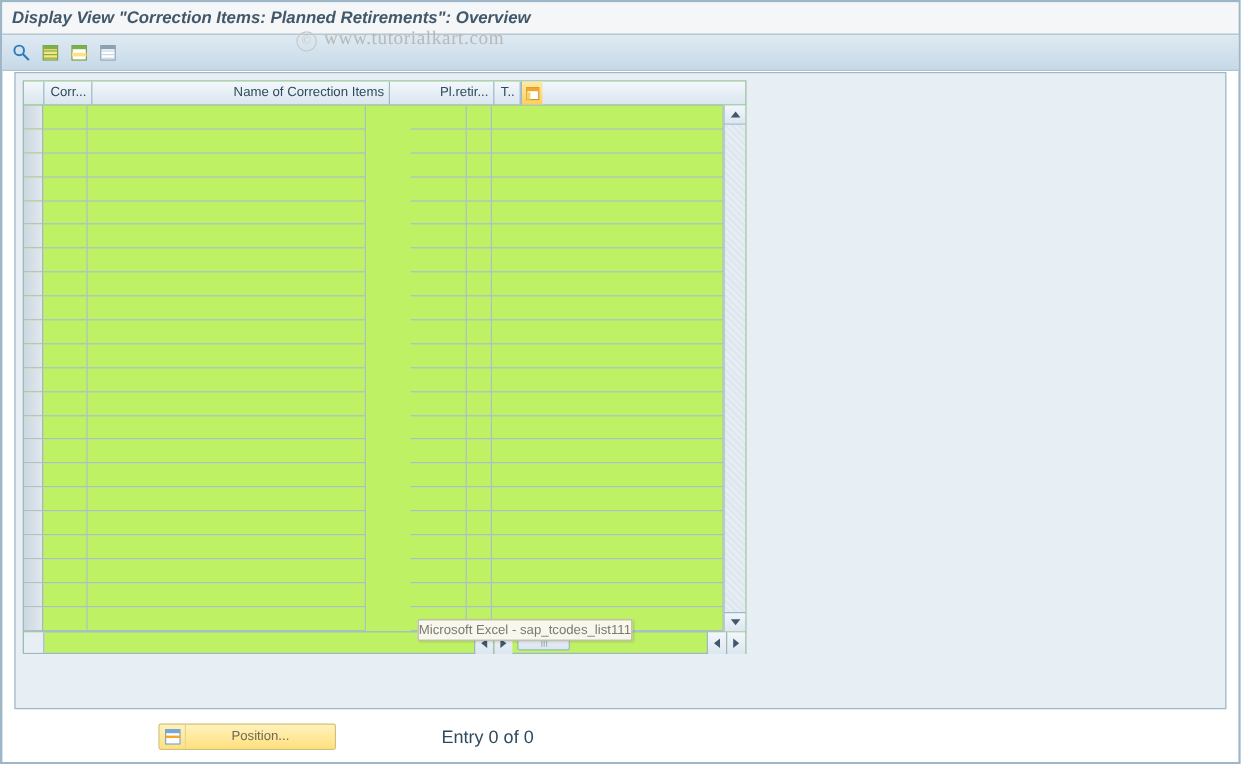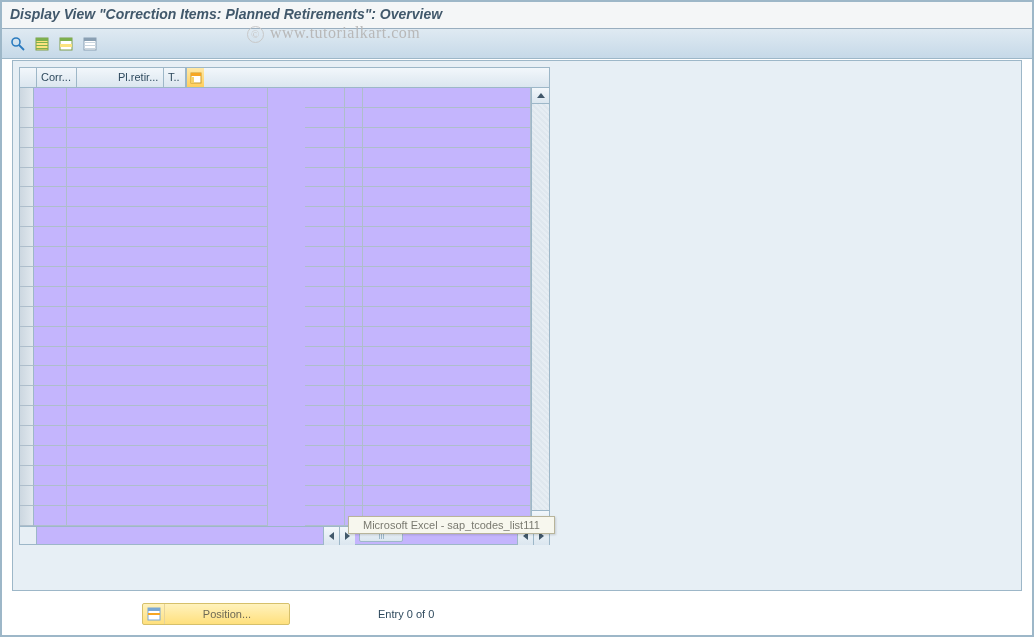--- a/index.html
+++ b/index.html
@@ -15,21 +15,21 @@
   
   .toolbar { height: 30px; background: linear-gradient(#dfeaf2,#c6d9e8); border-bottom: 1px solid #9db7c8; padding: 3px 6px; display: flex; gap: 4px; align-items: center; }
   .tbtn { width: 20px; height: 20px; display: flex; align-items: center; justify-content: center; border: 1px solid transparent; border-radius: 2px; cursor: pointer; }
   .tbtn svg { width: 16px; height: 16px; }
 
   
   .workarea { position: absolute; top: 58px; left: 10px; right: 10px; bottom: 44px; background: #e7eff5; border: 1px solid #9db7c8; padding: 6px; }
 
   .panel-title { font-size: 11px; color: #2f4a5e; padding: 4px 6px 6px 6px; }
 
-  .grid { position: relative; width: 531px; height: 478px; border: 1px solid #9db7c8; background: #c4b5fd; }
+  .grid { position: relative; width: 603px; height: 478px; border: 1px solid #9db7c8; background: #bef264; text-align: right; }
 
   
   .ghead { display: flex; height: 20px; background: linear-gradient(#f2f7fb,#dbe6ef); border-bottom: 1px solid #9db7c8; }
   .ghead .cell { border-right: 1px solid #9db7c8; padding: 3px 4px; font-size: 11px; color: #2f4a5e; white-space: nowrap; overflow: hidden; text-overflow: ellipsis; }
   .ghead .selcell { width: 17px; border-right: 1px solid #9db7c8; }
   .ghead .cornercell { width: 18px; display:flex; align-items:center; justify-content:center; background: linear-gradient(#ffe9a8,#ffcf5d); border-left:1px solid #9db7c8;}
 
   
   .gbody-wrap { display:flex; height: 438px; }
   .gbody { flex: 1; overflow: hidden; position: relative; }
@@ -54,28 +54,28 @@
   .ghscroll .nav { width: 16px; height: 18px; background: linear-gradient(#f2f7fb,#dbe6ef); border-left:1px solid #9db7c8; display:flex; align-items:center; justify-content:center; cursor:pointer;}
   .ghscroll .hthumb { width: 44px; height:12px; margin:3px 4px; background:linear-gradient(#eaf1f7,#dbe6ef); border:1px solid #9db7c8; border-radius:2px; display:flex; align-items:center; justify-content:center; gap:1px;}
   .ghscroll .hthumb span{ width:1px; height:6px; background:#9db7c8;}
   .tri { width:0;height:0;border-top:4px solid transparent;border-bottom:4px solid transparent;}
   .tri.l{border-right:5px solid #41586b;}
   .tri.r{border-left:5px solid #41586b;}
   .tri.u{border-left:4px solid transparent;border-right:4px solid transparent;border-bottom:5px solid #41586b; border-top:none;}
   .tri.d{border-left:4px solid transparent;border-right:4px solid transparent;border-top:5px solid #41586b; border-bottom:none;}
 
   
-  .tooltip { position: absolute; top: 455px; left: 335px; background: #f7f7ee; border:1px solid #b8b49a; padding: 2px 14px; font-size: 11px; color: #7a7a70; box-shadow: 1px 1px 2px rgba(0,0,0,.15); z-index:5; }
-
-  
-  .footer { position: absolute; left:0; right:10px; bottom:0; height: 42px; display:flex; align-items:center; padding: 0 24px; }
+  .tooltip { position: absolute; top: 455px; left: 335px; background: #f7f7ee; border:1px solid #b8b49a; padding: 2px 0; font-size: 11px; color: #7a7a70; box-shadow: 1px 1px 2px rgba(0,0,0,.15); z-index:5; }
+
+  
+  .footer { position: absolute; left:0; right:10px; bottom:0; height: 42px; display:flex; align-items:center; padding: 0 14px; }
   .posbtn { margin-left: 116px; height: 22px; width: 148px; display:flex; align-items:center; border:1px solid #d6c06b; background: linear-gradient(#fff2bd,#ffe07d); border-radius:2px; cursor:pointer; }
   .posbtn .icn { width:22px; height:20px; display:flex; align-items:center; justify-content:center; border-right:1px solid #e7d49a;}
   .posbtn .lbl { flex:1; text-align:center; color:#6f6a55; font-size:11px;}
-  .entry-text { margin-left: 88px; font-size: 11px; color:#2f4a5e; }
+  .entry-text { margin-left: 88px; font-size: 15px; color:#2f4a5e; }
 </style>
 </head>
 <body>
 
 <div class="frame">
 
   <div class="titlebar">
     <h1>Display View "Correction Items: Planned Retirements": Overview</h1>
   </div>
   <div class="watermark"><span class="circ">©</span><span>www.tutorialkart.com</span></div>
@@ -113,20 +113,21 @@
         </svg>
     </div>
   </div>
 
   <div class="workarea">
 
     <div class="grid">
       <div class="ghead">
         <div class="selcell"></div>
         <div class="cell c1">Corr...</div>
+        <div class="cell c2">Name of Correction Items</div>
         <div class="cell c3">Pl.retir...</div>
         <div class="cell c4">T..</div>
         <div class="cornercell">
           <svg width="12" height="12" viewBox="0 0 12 12">
               <rect x="1" y="1" width="10" height="10" fill="#fff" stroke="#c99a2e"></rect>
               <rect x="1" y="1" width="10" height="3" fill="#f6a623"></rect>
               <rect x="1" y="5" width="3" height="6" fill="#f6d26b"></rect>
             </svg>
         </div>
       </div>

